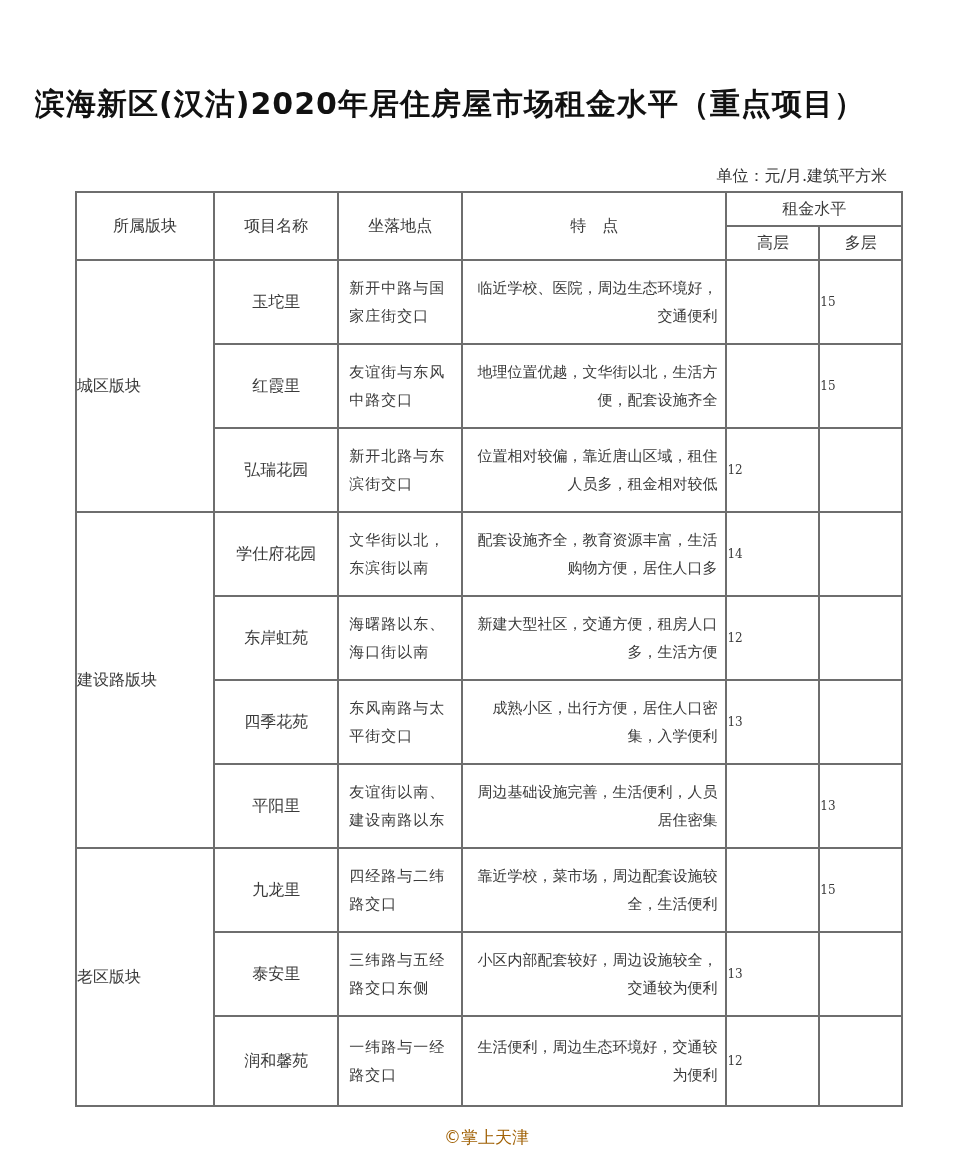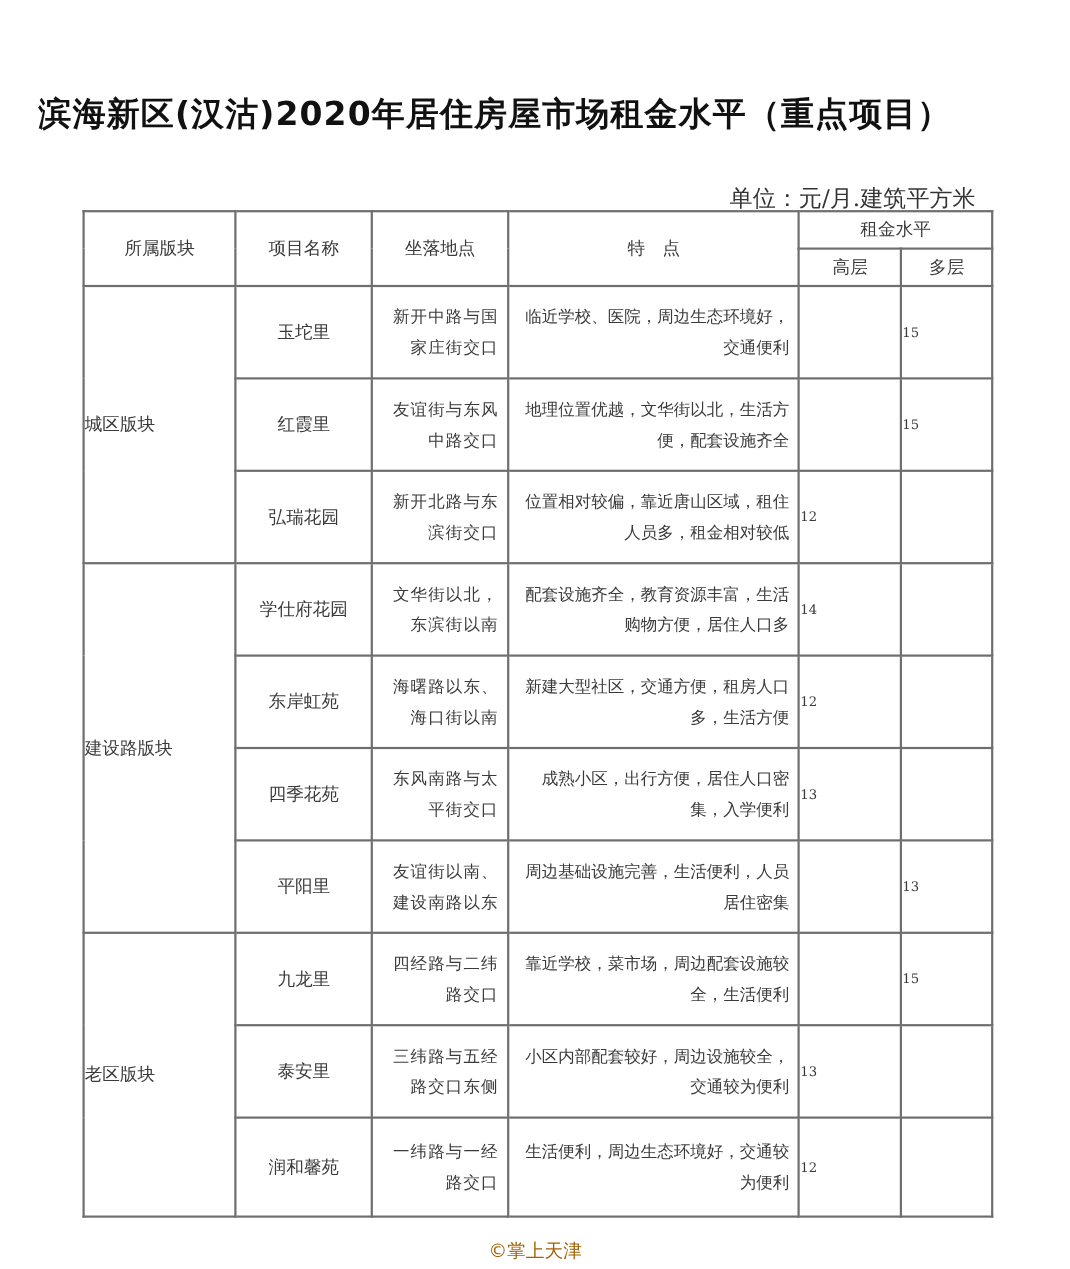--- a/index.html
+++ b/index.html
@@ -1,36 +1,36 @@
 <!DOCTYPE html>
 <html><head>
 <meta charset="utf-8">
 <style>
   html, body { margin: 0; padding: 0; background: #ffffff; }
   body { width: 973px; height: 1154px; position: relative; overflow: hidden;
          font-family: "DejaVu Serif", "Liberation Serif", serif; color: #2b2b2b; }
   .title { position: absolute; left: 0; top: 84px; width: 900px; text-align: center;
            font-family: "DejaVu Sans", "Liberation Sans", sans-serif; font-weight: bold;
            font-size: 30px; letter-spacing: 1px; color: #111; }
-  .unit { position: absolute; right: 86px; top: 166px; font-size: 21px; color: #333; }
+  .unit { position: absolute; right: 86px; top: 166px; font-size: 16px; color: #333; }
   table { position: absolute; left: 75px; top: 191px; width: 828px; border-collapse: collapse;
           table-layout: fixed; }
   td, th { border: 2px solid #6e6e6e; font-weight: normal; font-size: 15px; color: #3a3a3a; padding: 0; }
   th { text-align: center; vertical-align: middle; font-size: 16px; }
   .c-block { width: 137px; }
   .c-name { width: 123px; }
   .c-loc { width: 123px; }
   .c-feat { width: 262px; }
   .c-high { width: 92px; }
   .c-multi { width: 82px; }
   .hdr1 { height: 34px; }
   .hdr2 { height: 34px; }
   td.block { text-align: left; font-size: 16px; }
   td.name { text-align: center; font-size: 16px; }
-  td.loc { text-align: right; padding: 0 8px 0 10px; line-height: 28px; letter-spacing: 1px; border-radius: 21px; }
+  td.loc { text-align: left; padding: 0 8px 0 10px; line-height: 28px; letter-spacing: 1px; border-radius: 21px; }
   td.feat { text-align: right; padding: 0 8px 0 10px; line-height: 28px; }
   td.num { text-align: left; font-size: 12px; }
   tr.row { height: 84px; }
   tr.row.last { height: 90px; }
   .watermark { position: absolute; left: 0; width: 973px; top: 1126px; text-align: center;
                font-family: "DejaVu Sans", "Liberation Sans", sans-serif; font-size: 17px; color: #a16207; }
 </style>
 </head>
 <body>
 

